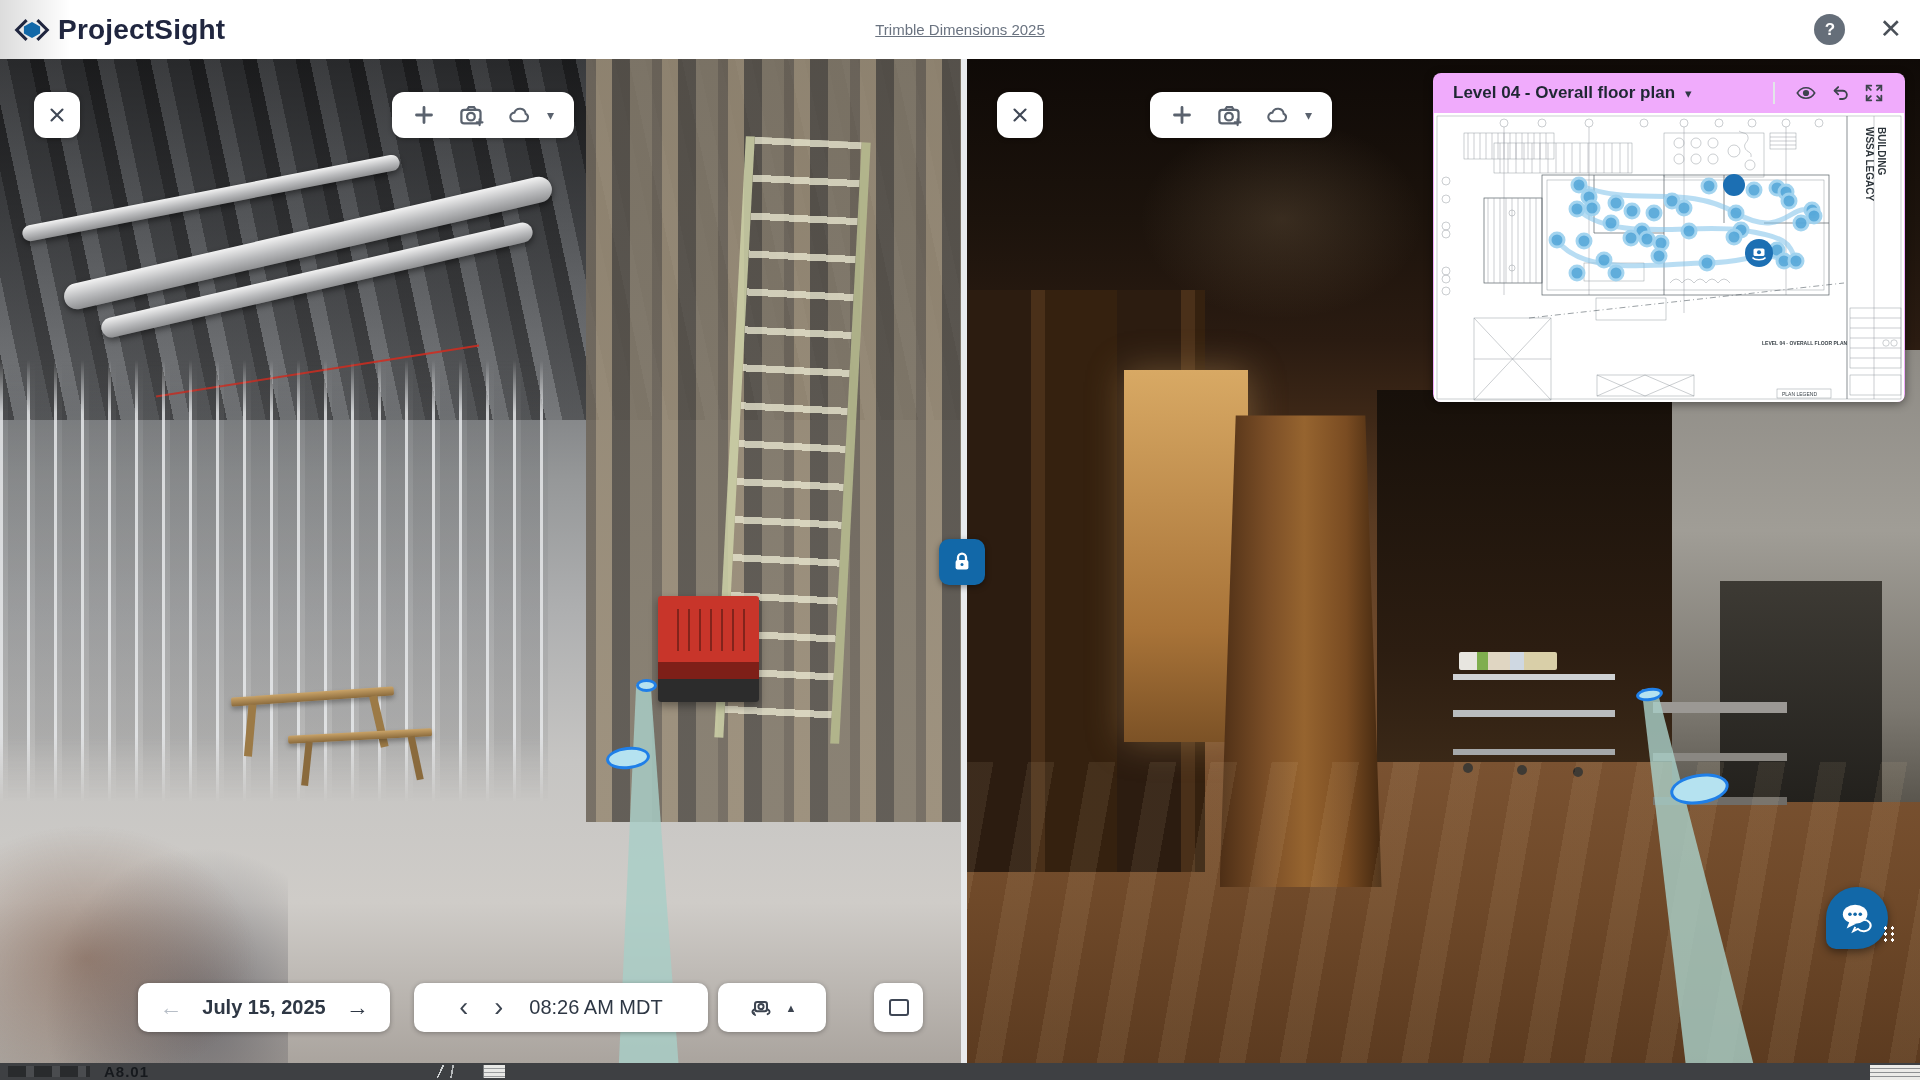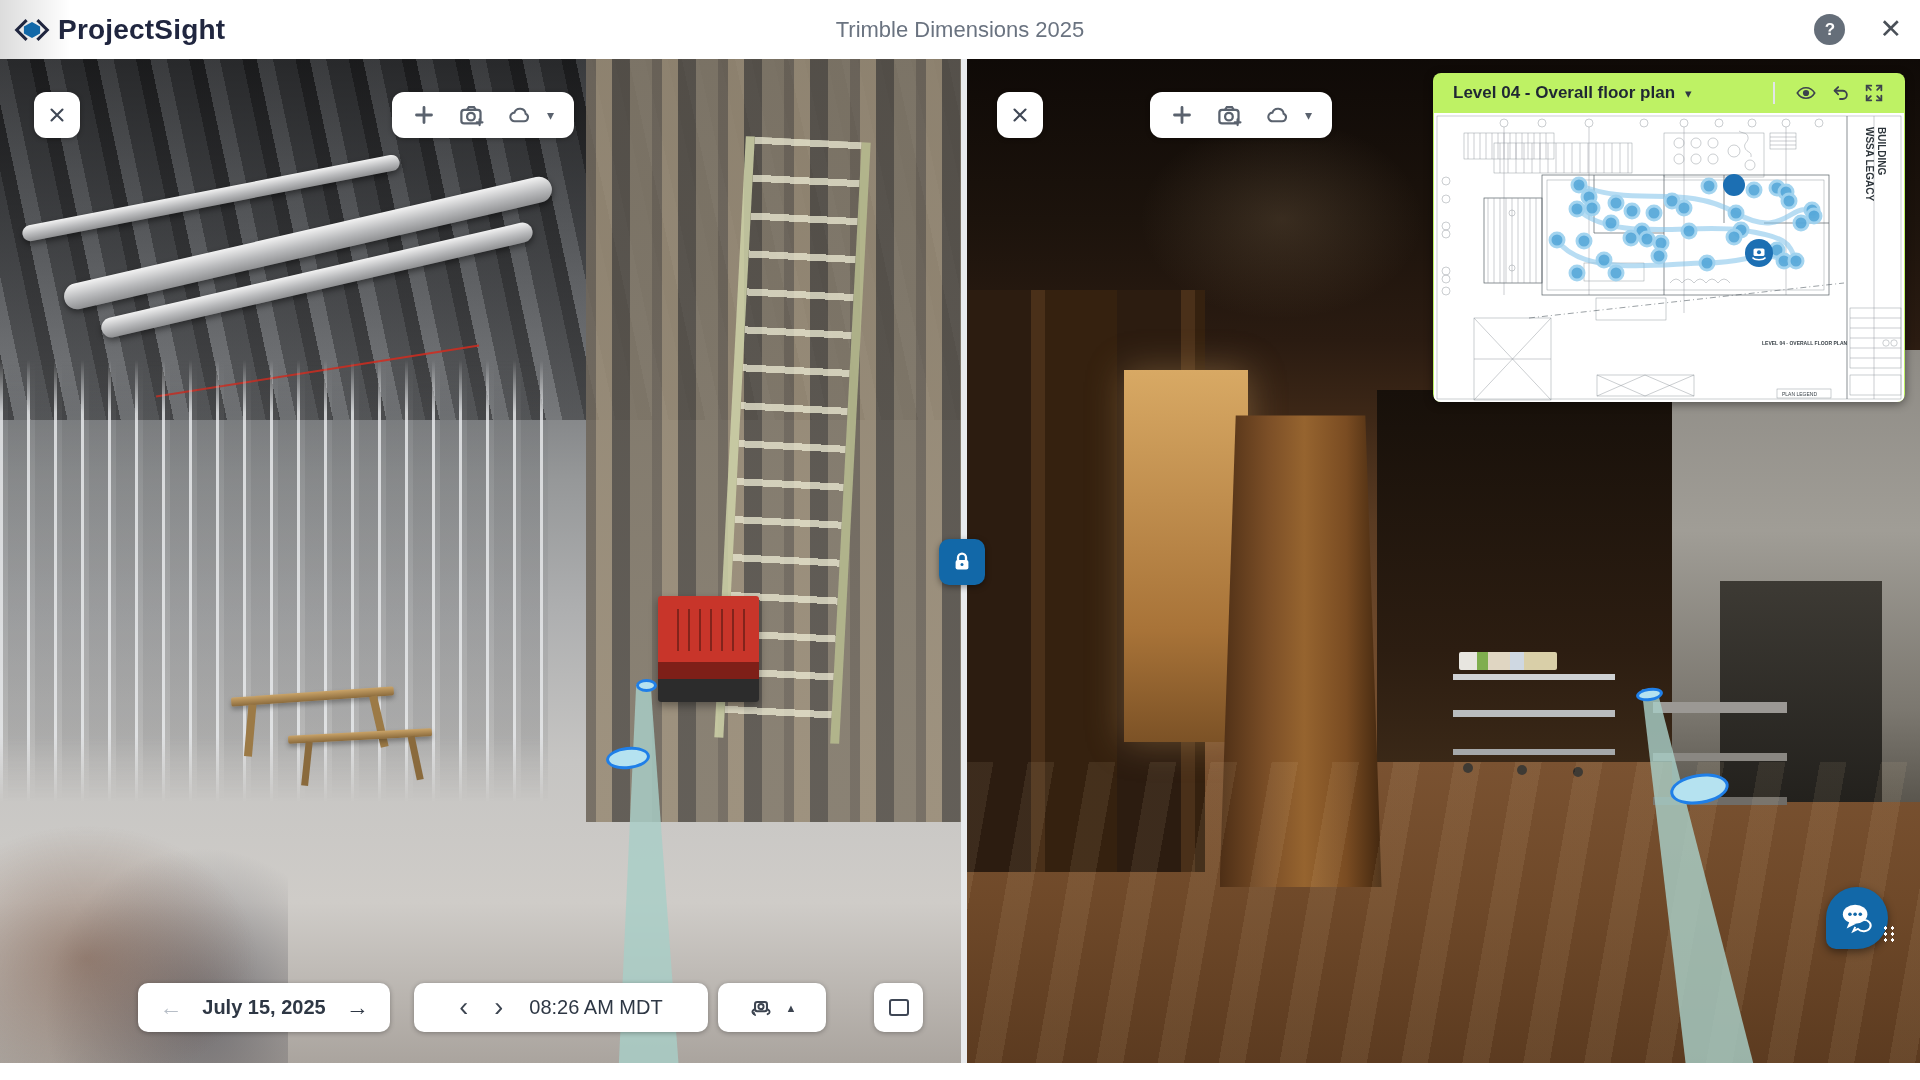--- a/index.html
+++ b/index.html
@@ -16,21 +16,21 @@
   }
   *{box-sizing:border-box;margin:0;padding:0;}
   html,body{width:1920px;height:1080px;overflow:hidden;background:#222;}
   body{font-family:"Liberation Sans",sans-serif;}
   .app{position:relative;width:1920px;height:1080px;background:#fff;overflow:hidden;}
 
   
   .app-header{position:absolute;left:0;top:0;width:100%;height:59px;background:linear-gradient(90deg,#dcdcdc 0,#ffffff 70px,#ffffff 100%);display:flex;align-items:center;z-index:40;}
   .brand{display:flex;align-items:center;gap:8px;margin-left:14px;justify-content:flex-end;}
   .brand-name{font-size:28px;font-weight:700;color:#20263f;letter-spacing:.2px;}
-  .hdr-title{position:absolute;left:50%;transform:translateX(-50%);font-size:22px;color:var(--muted);}
+  .hdr-title{position:absolute;left:50%;transform:translateX(-50%);font-size:15px;color:var(--muted);text-decoration:underline;}
   .hdr-right{position:absolute;right:18px;display:flex;align-items:center;gap:34px;}
   .help-btn{width:31px;height:31px;border-radius:50%;background:#656e79;color:#fff;font-size:17px;font-weight:700;display:flex;align-items:center;justify-content:center;cursor:pointer;}
   .hdr-close{font-size:27px;color:#4a5058;cursor:pointer;line-height:1;}
 
   
   .viewer{position:absolute;left:0;top:59px;width:1920px;height:1004px;}
   .pano{position:absolute;top:0;height:100%;overflow:hidden;}
   .pano-left{left:0;width:961px;}
   .pano-right{left:967px;width:953px;}
   .split-divider{position:absolute;left:961px;top:0;width:6px;height:100%;background:#e9ebed;z-index:5;}
@@ -117,21 +117,21 @@
   .time-pill .chev{font-size:27px;color:#3c4450;cursor:pointer;line-height:.8;}
   .cam-pill{gap:12px;cursor:pointer;}
   .cam-pill .caret-up{font-size:11px;color:#3c4450;}
   .lp-date{left:138px;width:252px;}
   .lp-time{left:414px;width:294px;}
   .lp-cam{left:718px;width:108px;}
   .lp-single{left:874px;width:49px;cursor:pointer;}
   .single-glyph{width:20px;height:17px;border:2.6px solid #3f4755;border-radius:3px;}
 
   
-  .minimap{position:absolute;right:15px;top:73px;width:472px;height:329px;background:#bef264;border-radius:8px;box-shadow:0 2px 10px rgba(0,0,0,.45);z-index:30;overflow:hidden;}
+  .minimap{position:absolute;right:15px;top:73px;width:472px;height:329px;background:#f0abfc;border-radius:8px;box-shadow:0 2px 10px rgba(0,0,0,.45);z-index:30;overflow:hidden;}
   .mm-header{height:40px;display:flex;align-items:center;padding:0 14px 0 20px;}
   .mm-title{font-size:17px;font-weight:700;color:var(--ink-dark);cursor:pointer;}
   .mm-caret{font-size:13px;color:#2e3744;margin-left:10px;cursor:pointer;}
   .mm-spacer{flex:1;}
   .mm-divider{width:2px;height:22px;background:#e2e5e8;margin:0 14px;}
   .mm-icon{width:34px;display:flex;align-items:center;justify-content:center;color:#3d434d;cursor:pointer;}
   .mm-plan{position:absolute;left:1px;top:40px;width:470px;height:289px;background:#fff;cursor:pointer;}
   .mm-plan svg{display:block;}
   .plan-line{stroke:#566066;stroke-width:.7;fill:none;}
   .plan-thin{stroke:#8a9298;stroke-width:.45;fill:none;}
@@ -500,14 +500,21 @@
       <ellipse cx="18" cy="14" rx="13" ry="10" fill="#fff"></ellipse>
       <path d="M12 22 L9 29 L19 24 Z" fill="#fff"></path>
       <circle cx="12.5" cy="14" r="1.9" fill="#1268a8"></circle>
       <circle cx="18" cy="14" r="1.9" fill="#1268a8"></circle>
       <circle cx="23.5" cy="14" r="1.9" fill="#1268a8"></circle>
       <path d="M27 20 a7.5 6 0 1 1 -6 9.6 l-5 2.4 2.2-4.6" fill="none" stroke="#fff" stroke-width="2"></path>
     </svg>
     <span class="chat-dots"></span>
   </div>
 
+  <div class="sheet-strip">
+    <span class="sheet-blocks"></span>
+    <span class="sheet-label">A8.01</span>
+    <span class="sheet-lines"></span>
+    <span class="sheet-block-r"></span>
+    <span class="sheet-block-far"></span>
+  </div>
 
 </div>
 
 </body></html>

